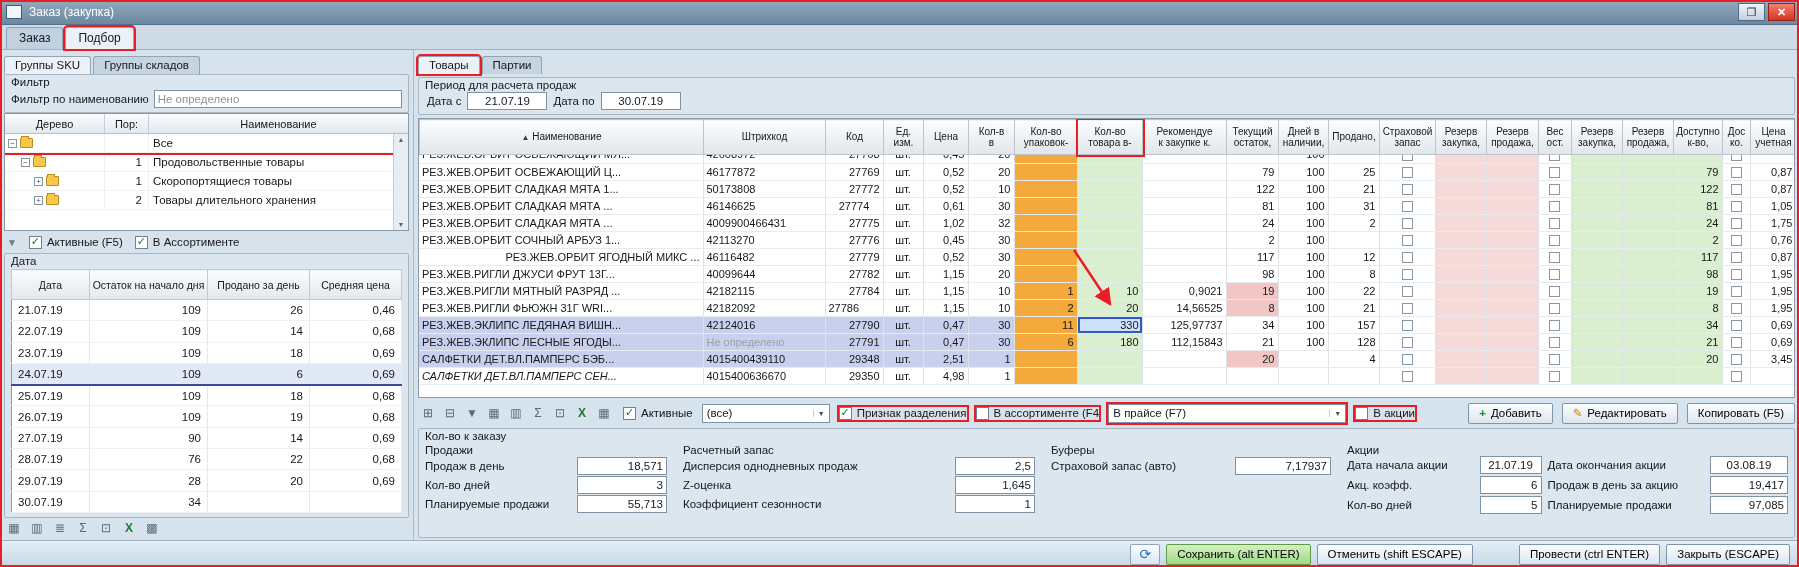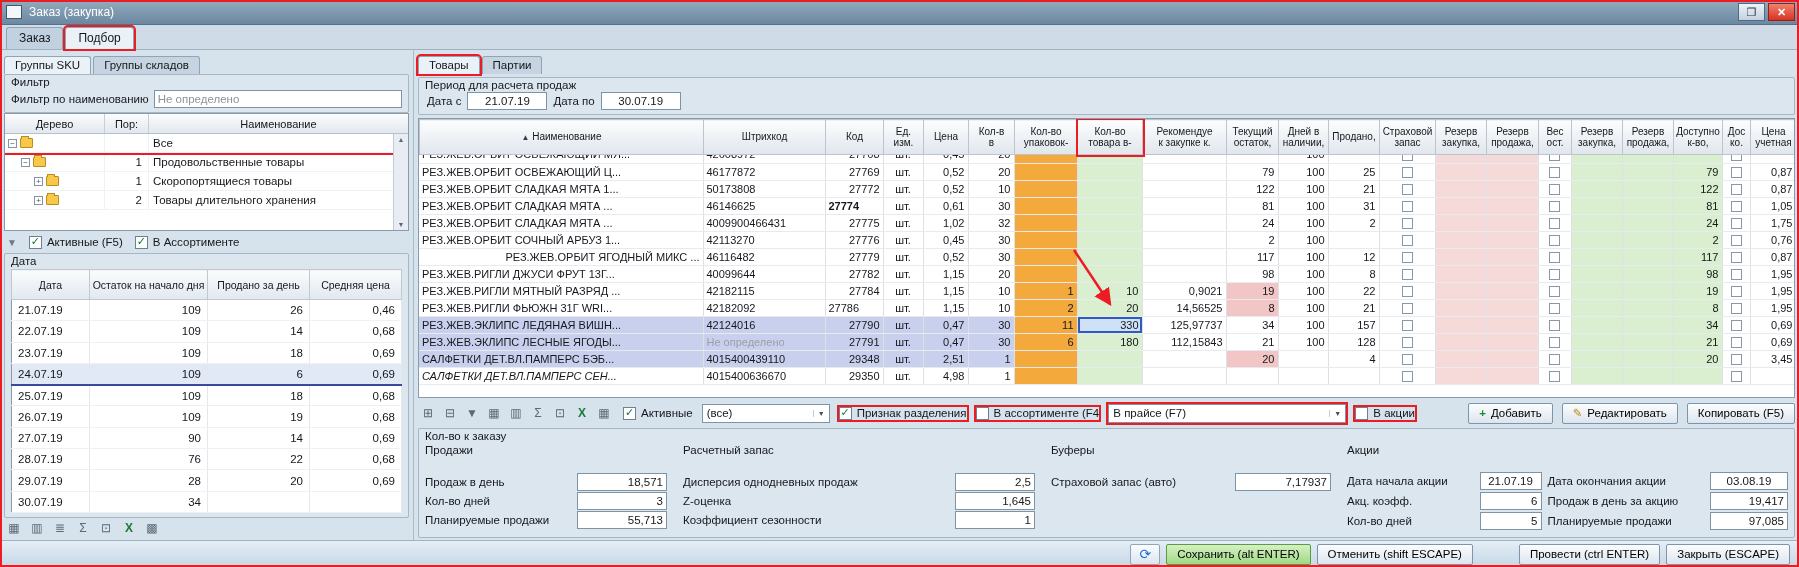--- a/index.html
+++ b/index.html
@@ -85,21 +85,21 @@
 .mid-toolbar{display:flex;align-items:center;gap:9px;height:24px}
 .mid-icons{display:flex;gap:2px}
 .selbox{height:19px;border:1px solid #7e93a6;background:#fff;display:flex;align-items:center;padding:0 4px;font-size:11.5px;gap:6px}
 .selbox .ar{margin-left:auto;font-size:7px;color:#44505c;border-left:1px solid #c6cdd4;padding-left:4px}
 .btn{height:21px;border:1px solid #7e94aa;background:linear-gradient(#fbfdfe,#dce5ee);padding:0 10px;font-size:11.5px;display:inline-flex;align-items:center;gap:5px;border-radius:2px;white-space:nowrap}
 .plus-ic{color:#1d8a2e;font-weight:bold}
 .pencil-ic{color:#b98a12}
 
 .order-group{height:110px;display:flex;gap:16px;padding-top:15px}
 .osec{display:flex;flex-direction:column}
-.osec .scap{font-size:11.5px;margin-bottom:16px}
+.osec .scap{font-size:11.5px;margin-bottom:0}
 .fld{display:flex;align-items:center;gap:5px;margin:1px 0}
 .fld .l{font-size:11.5px;white-space:nowrap}
 .fld input{margin-left:auto}
 .sec-sales{width:242px}.sec-calc{width:352px}.sec-buf{width:280px}.sec-promo{flex:1}
 .promo-grid{display:grid;grid-template-columns:auto 62px auto 78px;column-gap:6px;row-gap:2px;align-items:center}
 
 .footer{position:absolute;left:0;right:0;bottom:0;height:27px;background:linear-gradient(#e4eef6,#c6d7e5);border-top:1px solid #9fb2c2;display:flex;align-items:center;justify-content:flex-end;gap:6px;padding:0 9px}
 .btn.save{background:linear-gradient(#d5f0c3,#9fd985);border-color:#5c9a44}
 .syncbtn{width:30px;height:21px;display:flex;align-items:center;justify-content:center;color:#1f6fd0;font-size:14px;border:1px solid #8fa6ba;background:linear-gradient(#fbfdfe,#dce5ee);border-radius:2px}
 .fspacer{width:34px}
@@ -449,21 +449,21 @@
                   <td style="text-align: center;"><span class="gcb"></span></td>
                   <td class="c-green" style="text-align: center;"></td>
                   <td class="c-green" style="text-align: center;"></td>
                   <td class="c-green" style="text-align: right;">122</td>
                   <td style="text-align: center;"><span class="gcb"></span></td>
                   <td style="text-align: right;">0,87</td>
                 </tr>
                 <tr>
                   <td style="text-align: left;">РЕЗ.ЖЕВ.ОРБИТ СЛАДКАЯ МЯТА ...</td>
                   <td style="text-align: left;">46146625</td>
-                  <td style="text-align: left; font-weight: bold;">27774</td>
+                  <td style="text-align: center;">27774</td>
                   <td style="text-align: center;">шт.</td>
                   <td style="text-align: right;">0,61</td>
                   <td style="text-align: right;">30</td>
                   <td class="c-orange" style="text-align: right;"></td>
                   <td class="c-green" style="text-align: right;"></td>
                   <td style="text-align: right;"></td>
                   <td style="text-align: right;">81</td>
                   <td style="text-align: right;">100</td>
                   <td style="text-align: right;">31</td>
                   <td style="text-align: center;"><span class="gcb"></span></td>

